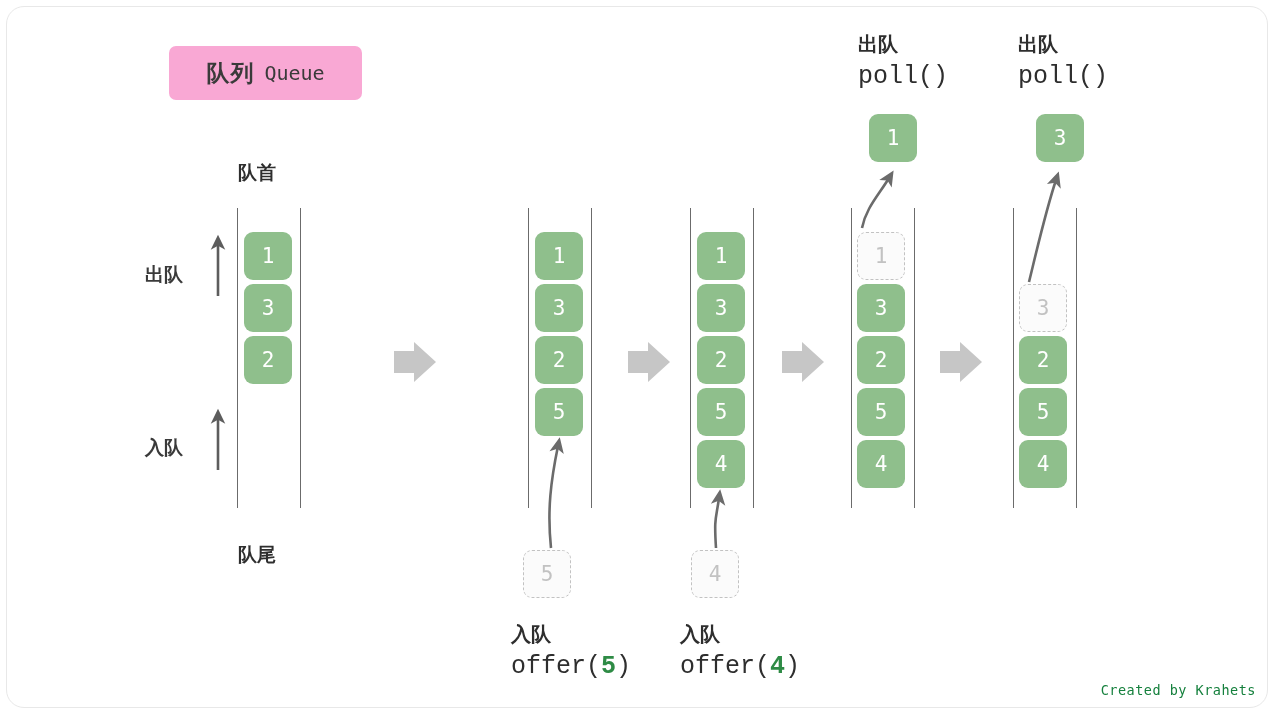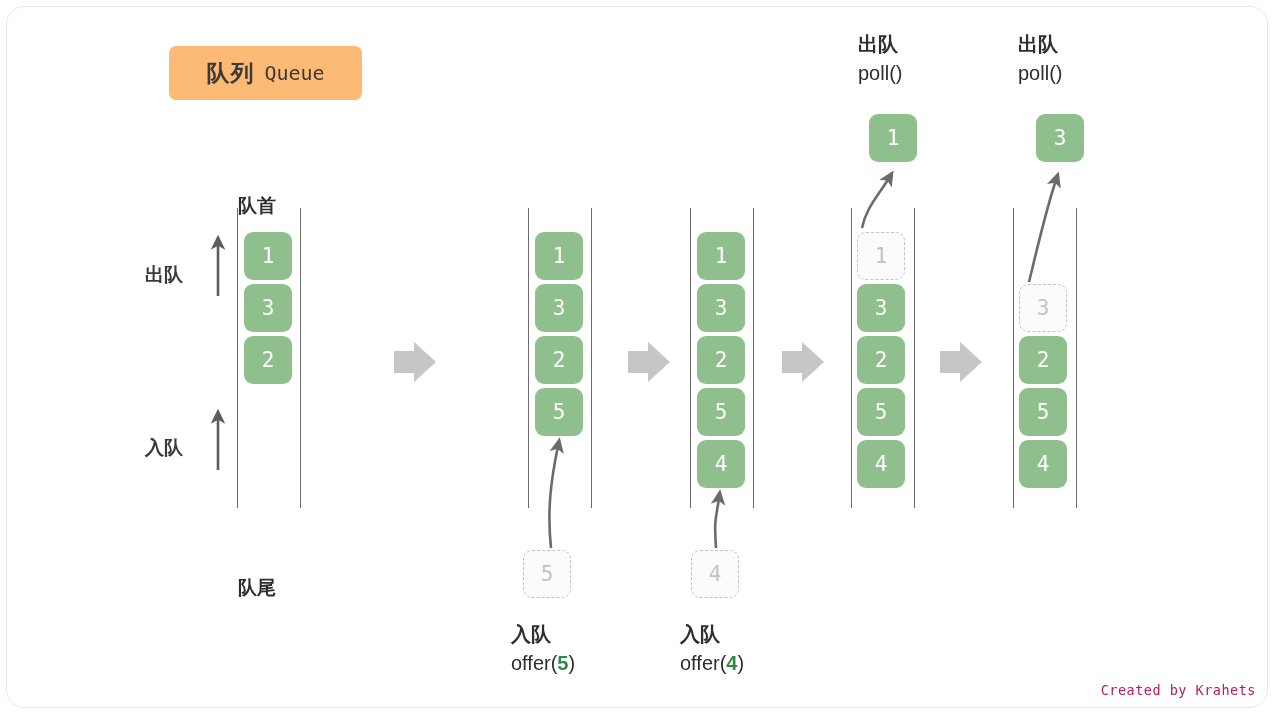--- a/index.html
+++ b/index.html
@@ -32,21 +32,21 @@
     box-sizing: border-box;
   }
 
   
   .title-badge {
     position: absolute;
     left: 169px;
     top: 46px;
     width: 193px;
     height: 54px;
-    background: #fdba74;
+    background: #f9a8d4;
     border-radius: 7px;
     display: flex;
     align-items: center;
     justify-content: center;
     gap: 10px;
   }
   .title-cn {
     font-size: 23px;
     font-weight: bold;
     color: #3a3a3a;
@@ -96,51 +96,50 @@
     font-weight: bold;
     color: #3a3a3a;
     white-space: nowrap;
   }
   .head-label {
     position: absolute;
     font-size: 19px;
     font-weight: bold;
     color: #2e2e2e;
     white-space: nowrap;
-    margin-top: 33px;
   }
 
   
   .op-label {
     position: absolute;
     white-space: nowrap;
     line-height: 1.45;
   }
   .op-cn {
     font-size: 20px;
     font-weight: bold;
     color: #2e2e2e;
     display: block;
   }
   .op-code {
-    font-family: Liberation Sans, sans-serif;
-    font-size: 20px;
+    font-family: Liberation Mono, monospace;
+    font-size: 25px;
     color: #2e2e2e;
     display: block;
   }
   .op-code .arg { color: #2e8b45; font-weight: bold; }
 
   
   .footer {
     position: absolute;
     right: 24px;
     bottom: 22px;
     font-family: "DejaVu Sans Mono", "Liberation Mono", monospace;
     font-size: 13.5px;
-    color: #be185d;
+    color: #15803d;
     letter-spacing: 0.5px;
   }
 
   svg.overlay {
     position: absolute;
     left: 0;
     top: 0;
     width: 1280px;
     height: 720px;
     pointer-events: none;

